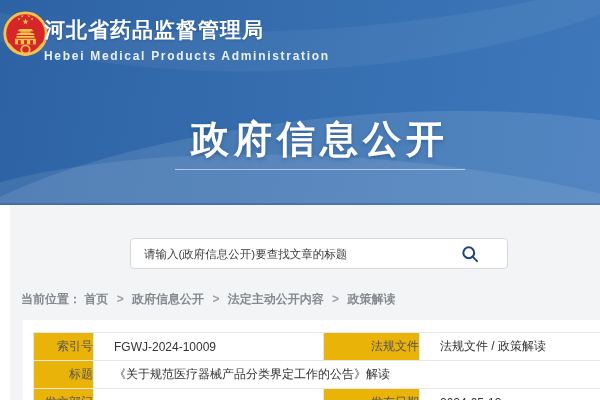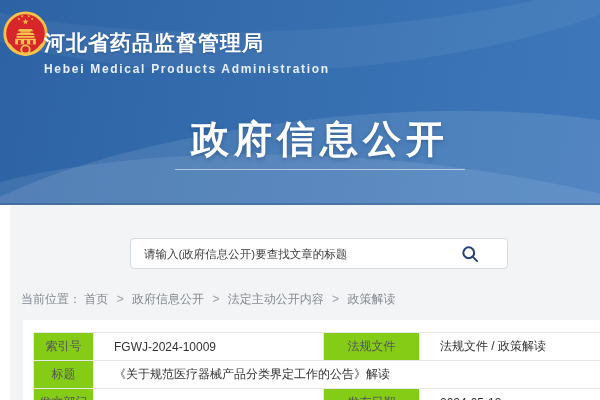--- a/index.html
+++ b/index.html
@@ -16,21 +16,21 @@
   .band2 { position:absolute; top:158px; left:-120px; width:950px; height:280px;
            background:rgba(255,255,255,0.09); border-radius:50%; transform:rotate(4deg); }
   .band3 { position:absolute; top:-260px; left:-150px; width:900px; height:330px;
            border-radius:50%; border-bottom:40px solid rgba(255,255,255,0.05); transform:rotate(-3deg); }
   .blue-area::after { content:""; position:absolute; left:0; bottom:0; width:100%; height:2px;
            background:rgba(25,55,95,0.25); }
 
   .header-bar { position:absolute; top:0; left:0; width:600px; height:80px; }
   .logo-link { position:absolute; left:2px; top:10px; display:flex; align-items:center; cursor:pointer; }
   .emblem { width:47px; height:50px; display:block; }
-  .org-names { position:absolute; left:44px; top:16px; white-space:nowrap;margin-top:13px; }
+  .org-names { position:absolute; left:44px; top:16px; white-space:nowrap; }
   .org-cn { font-size:21px; font-weight:bold; color:#ffffff; letter-spacing:1px;
             text-shadow:0 1px 2px rgba(20,50,90,.3); }
   .org-en { margin-top:5px; font-size:12px; font-weight:bold; letter-spacing:1.7px; color:#e8f0f9; }
 
   .banner-title { position:absolute; top:114px; left:0; width:600px; padding-left:40px;
                   text-align:center; font-size:38px; font-weight:bold; color:#ffffff;
                   letter-spacing:5px; text-shadow:0 2px 4px rgba(20,50,90,.35); }
   .banner-underline { position:absolute; top:169px; left:175px; width:290px; height:1px;
                       background:rgba(255,255,255,0.55); }
 
@@ -39,30 +39,30 @@
 
   .search-box { position:absolute; top:238px; left:130px; width:378px; height:31px;
                 background:#ffffff; border:1px solid #d4d9de; border-radius:4px;
                 display:flex; align-items:center; padding:0 26px 0 13px; }
   .search-box input { flex:1; border:none; outline:none; font-size:11.5px; color:#333;
                       font-family:"Liberation Sans","DejaVu Sans",sans-serif; background:transparent; }
   .search-box input::placeholder { color:#3d3d3d; opacity:1; }
   .search-btn { width:22px; height:22px; border:none; background:transparent; cursor:pointer;
                 display:flex; align-items:center; justify-content:center; padding:0; }
 
-  .breadcrumb { position:absolute; top:291px; left:21px; font-size:12px; color:#84898f; white-space:nowrap; }
+  .breadcrumb { position:absolute; top:291px; left:21px; font-size:12px; color:#84898f; white-space:nowrap;font-weight:bold; }
   .breadcrumb .bc-sep { margin:0 5px; color:#9aa0a6; }
   .breadcrumb .bc-link { color:#84898f; cursor:pointer; text-decoration:none; }
 
   
   .doc-card { position:absolute; top:320px; left:23px; width:620px; height:110px; background:#ffffff; }
   .doc-table { position:absolute; top:12px; left:10px; width:1000px; border-collapse:collapse;
                table-layout:fixed; font-size:12px; }
   .doc-table td { border:1px solid #e7e8ea; height:28px; overflow:hidden; white-space:nowrap; }
-  .doc-table td.lbl { background:#84cc16; color:#555; text-align:center; }
+  .doc-table td.lbl { background:#eab308; color:#555; text-align:right; }
   .doc-table td.val { background:#ffffff; color:#333; padding-left:20px; text-align:left; }
 </style>
 </head>
 <body>
 
 <div class="stage">
 
   <div class="blue-area">
     <div class="band1"></div>
     <div class="band2"></div>

